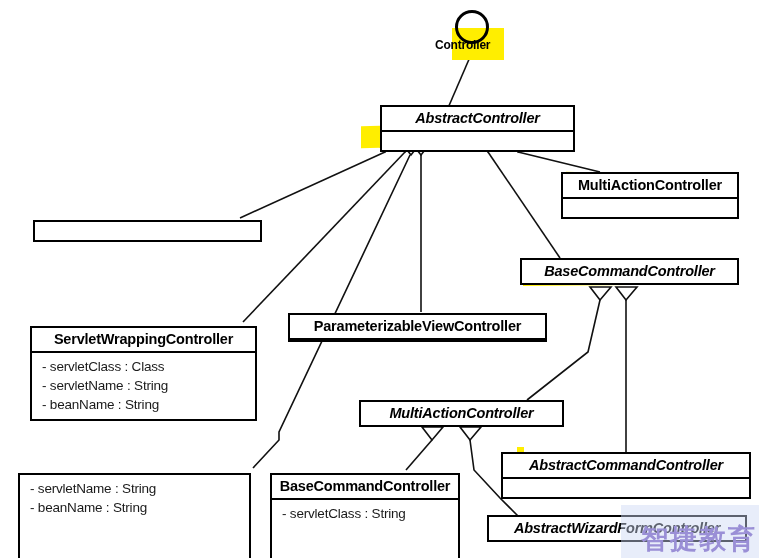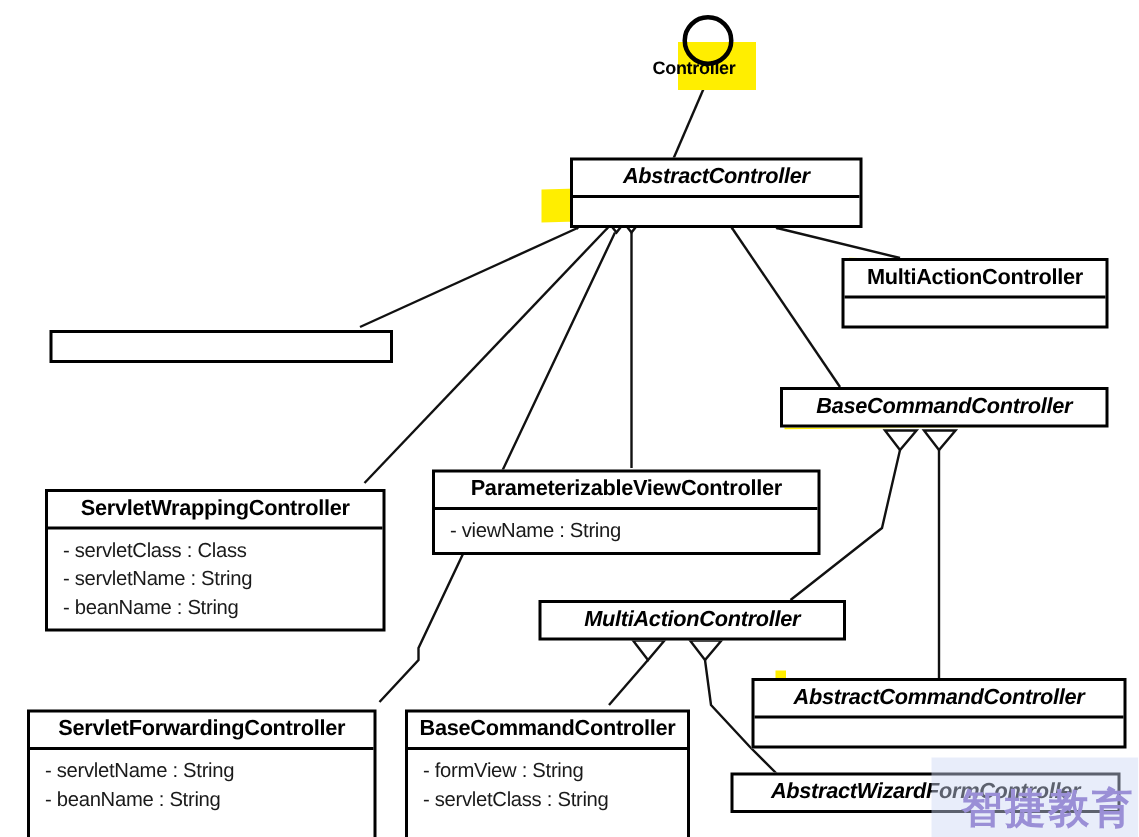--- a/index.html
+++ b/index.html
@@ -178,49 +178,44 @@
     <div class="name">ServletWrappingController</div>
     <div class="attrs">
       <div>- servletClass : Class</div>
       <div>- servletName : String</div>
       <div>- beanName : String</div>
     </div>
   </div>
 
   <div class="cls hasattrs" style="left:288px;top:313px;width:259px;">
     <div class="name">ParameterizableViewController</div>
-    <div class="attrs">
-      <div>- viewName : String</div>
-    </div>
   </div>
 
   <div class="cls italic" style="left:359px;top:400px;width:205px;">
     <div class="name">MultiActionController</div>
   </div>
 
   <div class="hl" style="left:517px;top:447px;width:7px;height:22px;"></div>
   <div class="cls italic emptycomp" style="left:501px;top:452px;width:250px;">
     <div class="name">AbstractCommandController</div>
     <div class="attrs">
       <div class="emptyrow"></div>
     </div>
   </div>
 
   <div class="cls hasattrs" style="left:18px;top:473px;width:233px;height:90px;">
-    <div class="name">ServletForwardingController</div>
     <div class="attrs">
       <div>- servletName : String</div>
       <div>- beanName : String</div>
     </div>
   </div>
 
   <div class="cls hasattrs" style="left:270px;top:473px;width:190px;height:90px;">
     <div class="name">BaseCommandController</div>
     <div class="attrs">
-      <div>- formView : String</div>
       <div>- servletClass : String</div>
     </div>
   </div>
 
   <div class="cls italic" style="left:487px;top:515px;width:260px;">
     <div class="name">AbstractWizardFormController</div>
   </div>
 
   <div class="wm-box" style="left:621px;top:505px;width:138px;height:53px;"></div>
   <div class="wm-text" style="left:641px;top:521px;">智捷教育</div>

